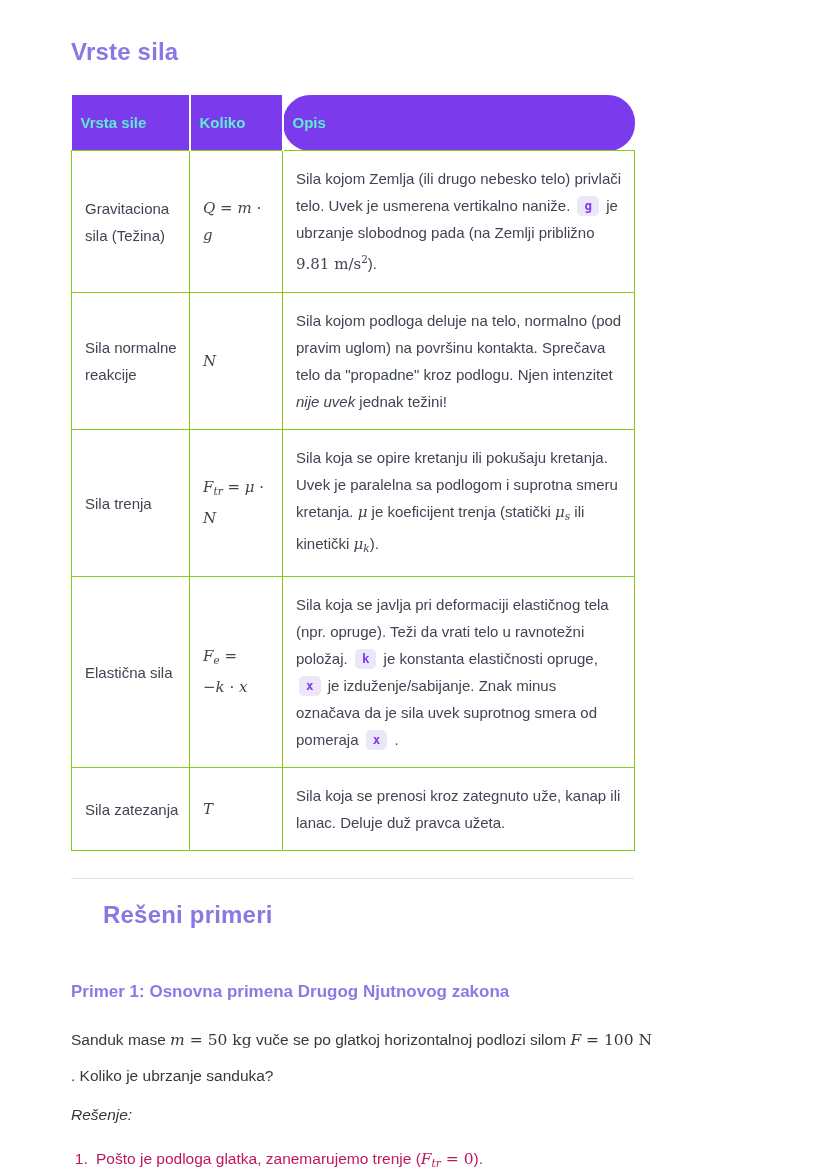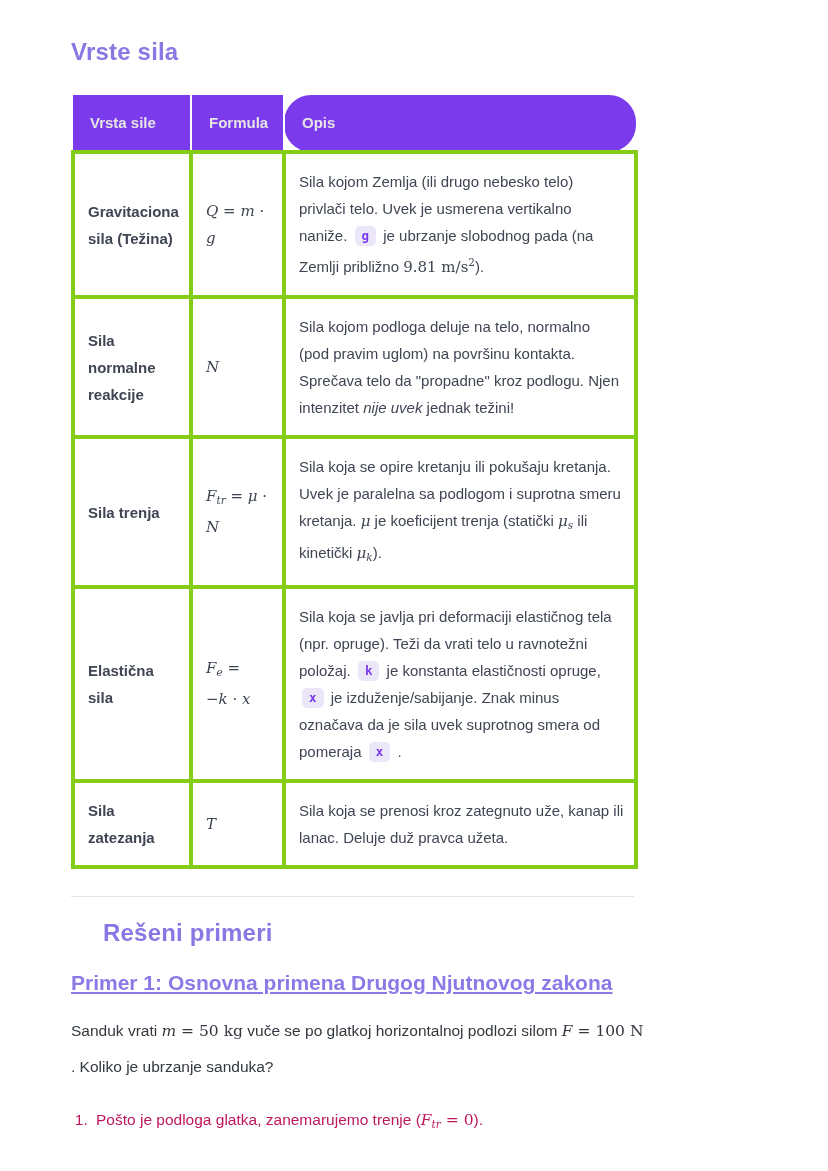--- a/index.html
+++ b/index.html
@@ -12,50 +12,50 @@
     overflow:hidden;
   }
   .content{position:absolute;left:71px;top:0;width:563px;}
 
   h2.section{
     font-size:24px;line-height:28px;font-weight:700;
     color:#8a77e3;margin:38px 0 0 0;letter-spacing:.2px;
   }
   h2.section2{margin-top:21px;line-height:30px;margin-left:32px;}
   h3.example{
-    font-size:21px;line-height:24px;font-weight:700;
-    color:#8b7ae6;margin:23px 0 0 0;text-decoration:underline;
+    font-size:17px;line-height:24px;font-weight:700;
+    color:#8b7ae6;margin:50px 0 0 0;
   }
 
   table.forces{
     border-collapse:collapse;table-layout:fixed;
     width:563px;margin-top:29px;
   }
   table.forces th{
-    background:#7c3aed;color:#e5e5e5;
+    background:#7c3aed;color:#5eead4;
     font-size:15px;font-weight:700;text-align:left;
-    height:55px;padding:0 12px 0 17px;
+    height:55px;padding:0 12px 0 9px;
     border-right:2px solid #ffffff;
   }
   table.forces th:last-child{border-right:none;border-radius:27px;}
   table.forces td{
-    border:4px solid #84cc16;
+    border:1px solid #84cc16;
     vertical-align:middle;
     font-size:15px;line-height:27px;
     padding:14px 10px 14px 13px;
     box-sizing:border-box;
     color:#3f4552;
   }
   td.cell-desc{padding:14px 16px;}
   tbody tr:nth-child(1) td{height:131px;}
   tbody tr:nth-child(2) td{height:129px;}
   tbody tr:nth-child(3) td{height:127px;}
   tbody tr:nth-child(4) td{height:189px;}
   tbody tr:nth-child(5) td{height:80px;}
-  td.cell-name{font-weight:700;color:#23272f;}
+  td.cell-name{font-weight:400;color:#23272f;}
   td.cell-formula{font-family:"DejaVu Serif",serif;font-style:italic;color:#2c313a;}
 
   
   .seg-text{}
   .seg-italic{font-style:italic;}
   .seg-math{font-family:"DejaVu Serif",serif;font-style:normal;}
   .seg-mathit{font-family:"DejaVu Serif",serif;font-style:italic;}
   .seg-sub{font-family:"DejaVu Serif",serif;font-style:italic;font-size:10.5px;vertical-align:-3px;}
   .seg-sup{font-family:"DejaVu Serif",serif;font-size:10.5px;vertical-align:6px;}
   .seg-code{
@@ -102,21 +102,21 @@
 
     <table class="forces">
       <colgroup>
         <col style="width:118px">
           <col style="width:93px">
           <col style="width:352px">
       </colgroup>
       <thead>
         <tr>
           <th>Vrsta sile</th>
-          <th>Formula</th>
+          <th>Koliko</th>
           <th>Opis</th>
         </tr>
       </thead>
       <tbody>
         <tr>
           <td class="cell-name">Gravitaciona sila (Težina)</td>
           <td class="cell-formula"><span class="seg-mathit">Q</span><span class="seg-math"> = </span><span class="seg-mathit">m</span><span class="seg-math"> · </span><br><span class="seg-mathit">g</span></td>
           <td class="cell-desc"><span class="seg-text">Sila kojom Zemlja (ili drugo nebesko telo) privlači telo. Uvek je usmerena vertikalno naniže. </span><span class="seg-code">g</span><span class="seg-text"> je ubrzanje slobodnog pada (na Zemlji približno </span><span class="seg-math">9.81 m/s</span><span class="seg-sup">2</span><span class="seg-text">).</span></td>
         </tr>
         <tr>
@@ -141,22 +141,23 @@
         </tr>
       </tbody>
     </table>
 
     <hr class="divider">
 
     <h2 class="section section2">Rešeni primeri</h2>
 
     <h3 class="example">Primer 1: Osnovna primena Drugog Njutnovog zakona</h3>
 
-    <p class="problem"><span class="seg-text">Sanduk vrati </span><span class="seg-mathit">m</span><span class="seg-math"> = 50 kg</span><span class="seg-text"> vuče se po glatkoj horizontalnoj podlozi silom </span><span class="seg-mathit">F</span><span class="seg-math"> = 100 N</span><br><span class="seg-text">. Koliko je ubrzanje sanduka?</span></p>
+    <p class="problem"><span class="seg-text">Sanduk mase </span><span class="seg-mathit">m</span><span class="seg-math"> = 50 kg</span><span class="seg-text"> vuče se po glatkoj horizontalnoj podlozi silom </span><span class="seg-mathit">F</span><span class="seg-math"> = 100 N</span><br><span class="seg-text">. Koliko je ubrzanje sanduka?</span></p>
 
+    <p class="solution-label">Rešenje:</p>
 
     <ol class="steps">
       <li><span class="seg-text">Pošto je podloga glatka, zanemarujemo trenje (</span><span class="seg-mathit">F</span><span class="seg-sub">tr</span><span class="seg-math"> = 0</span><span class="seg-text">).</span></li>
     </ol>
 
   </div>
 
   <div class="scrollbar-track"></div>
   <div class="scrollbar-thumb"></div>
 

